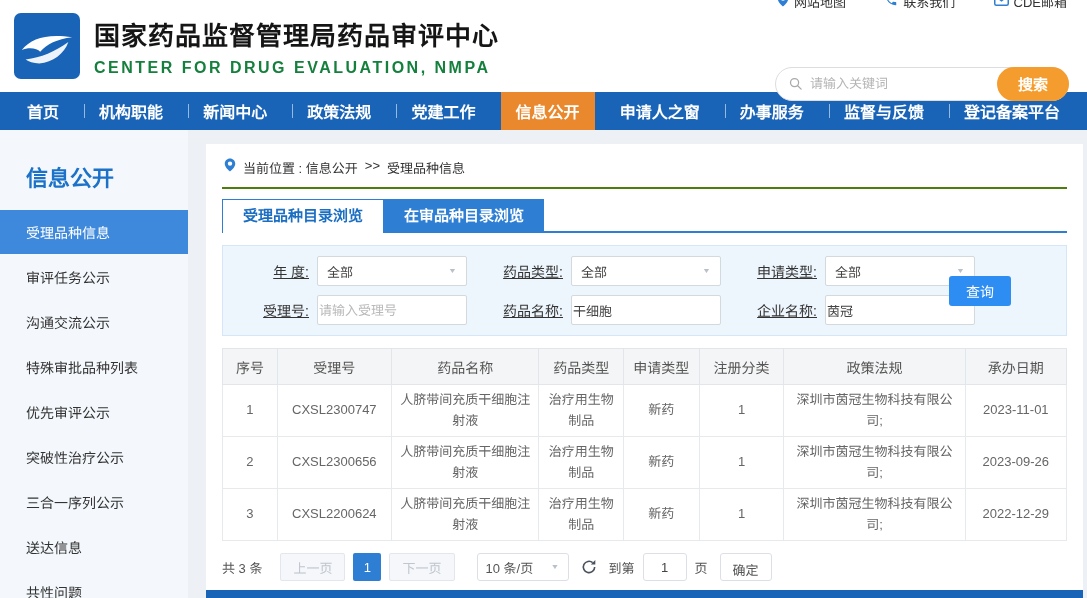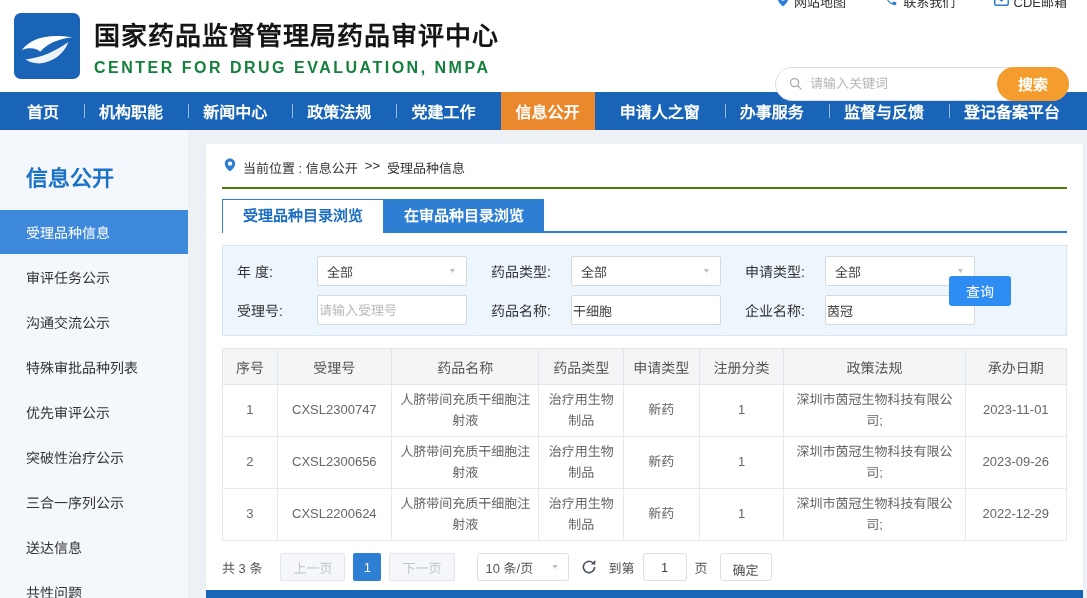--- a/index.html
+++ b/index.html
@@ -56,21 +56,21 @@
   .tab { height:34px; line-height:34px; padding:0 20px; font-size:15px; font-weight:bold; cursor:pointer;
          position:relative; background:#2e7fd4; color:#fff; white-space:nowrap; }
   .tab.active { background:#fff; color:#1b6ec2; border:1px solid #2e7fd4; border-bottom:none; line-height:32px; }
   .tab-line { height:2px; background:#2e7fd4; margin-top:-2px; }
 
   
   .filterbox { margin-top:12px; background:#edf5fd; border:1px solid #d4e6f7; padding:10px 14px; position:relative; }
   .filter-row { display:flex; align-items:center; }
   .filter-row + .filter-row { margin-top:9px; }
   .fgroup { display:flex; align-items:center; margin-right:24px; }
-  .flabel { width:72px; font-size:14px; color:#333; margin-right:8px; white-space:nowrap; }
+  .flabel { width:72px; text-align:right; font-size:14px; color:#333; margin-right:8px; white-space:nowrap;text-decoration:underline; }
   .fselect { width:150px; height:30px; background:#fff; border:1px solid #d4d9de; border-radius:2px;
              display:flex; align-items:center; justify-content:space-between; padding:0 9px; font-size:13px; color:#444; cursor:pointer; }
   .caret { font-size:9px; color:#b9c0c8; transform:scaleY(.8); }
   .finput { width:150px; height:30px; background:#fff; border:1px solid #d4d9de; border-radius:2px;
             padding:0 1px; font-size:13px; color:#444; outline:none; }
   .finput::placeholder { color:#b9b9b9; }
   .query-btn { position:absolute; right:55px; top:50%; transform:translateY(-50%); width:62px; height:30px;
                background:#2e8df2; color:#fff; border:none; border-radius:3px; font-size:14px; cursor:pointer; }
 
   

